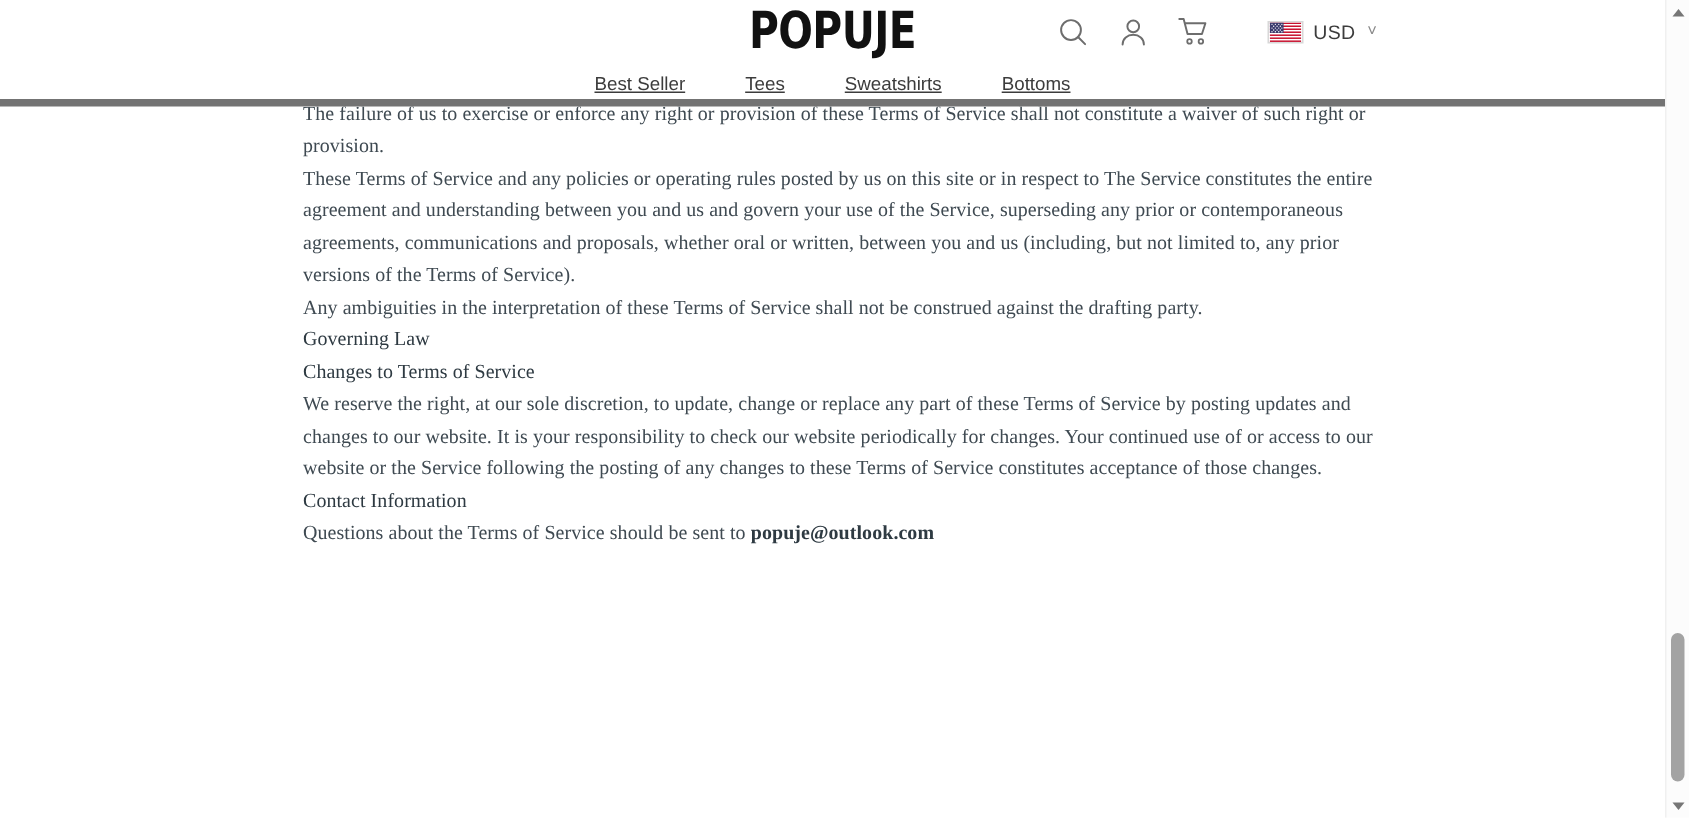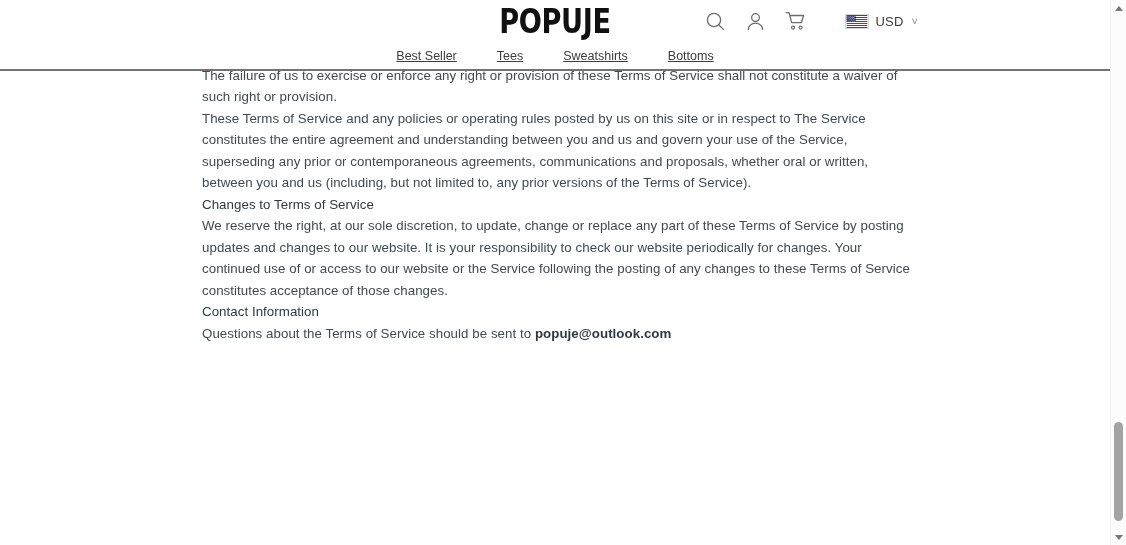--- a/index.html
+++ b/index.html
@@ -27,21 +27,21 @@
     overflow: hidden;
   }
 
   
   .site-header {
     position: absolute;
     top: 0; left: 0;
     width: 1110px;
     height: 71px;
     background: #ffffff;
-    border-bottom: 2px solid #737373;
+    border-bottom: 5px solid #737373;
     z-index: 20;
   }
 
   .logo {
     position: absolute;
     left: 0; right: 0;
     top: 2px;
     text-align: center;
     font-family: "DejaVu Sans", sans-serif;
     font-weight: 700;
@@ -133,21 +133,21 @@
     margin: 0;
     font-size: 13.3px;
     line-height: 21.5px;
     color: #3f4a52;
     font-weight: 400;
     letter-spacing: 0.05px;
   }
   .doc h2 {
     color: #2e3a42;
   }
-  .block { margin-bottom: 11px; }
+  .block { margin-bottom: 11px; font-family: Liberation Serif, serif; }
   .block:last-child { margin-bottom: 0; }
 
   
   .first-block { margin-top: 64px; }
 
   .email {
     font-weight: 700;
     color: #2e3a42;
   }
 
@@ -196,20 +196,22 @@
 <body>
 
 <div class="viewport">
 
   <div class="doc">
     <div class="doc-inner" id="doc-inner">
         <p class="block first-block">this agreement at any time without notice and you will remain liable for all amounts due up to and including the date of termination; and/or accordingly may deny you access to our Services (or any part thereof).</p>
         <h2 class="block">Entire Agreement</h2>
         <p class="block">The failure of us to exercise or enforce any right or provision of these Terms of Service shall not constitute a waiver of such right or provision.</p>
         <p class="block">These Terms of Service and any policies or operating rules posted by us on this site or in respect to The Service constitutes the entire agreement and understanding between you and us and govern your use of the Service, superseding any prior or contemporaneous agreements, communications and proposals, whether oral or written, between you and us (including, but not limited to, any prior versions of the Terms of Service).</p>
+        <p class="block">Any ambiguities in the interpretation of these Terms of Service shall not be construed against the drafting party.</p>
+        <h2 class="block">Governing Law</h2>
         <h2 class="block">Changes to Terms of Service</h2>
         <p class="block">We reserve the right, at our sole discretion, to update, change or replace any part of these Terms of Service by posting updates and changes to our website. It is your responsibility to check our website periodically for changes. Your continued use of or access to our website or the Service following the posting of any changes to these Terms of Service constitutes acceptance of those changes.</p>
         <h2 class="block">Contact Information</h2>
         <p class="block">Questions about the Terms of Service should be sent to <span class="email">popuje@outlook.com</span></p>
       </div>
   </div>
 
   <header class="site-header">
 
     <div class="logo">POPUJE</div>

